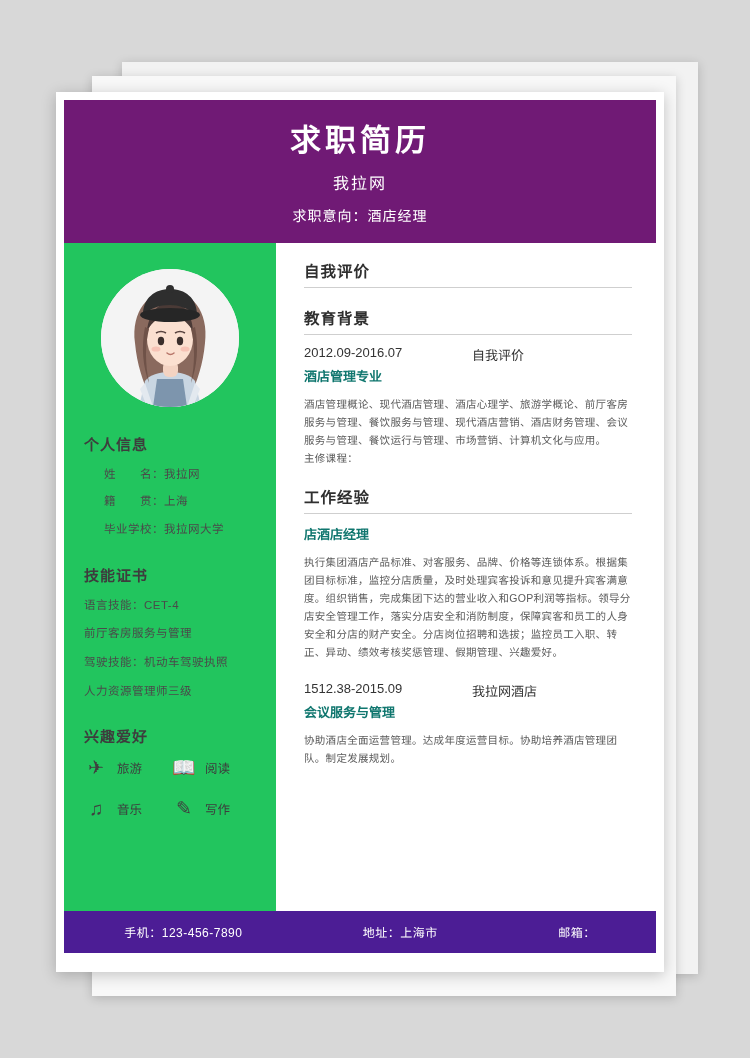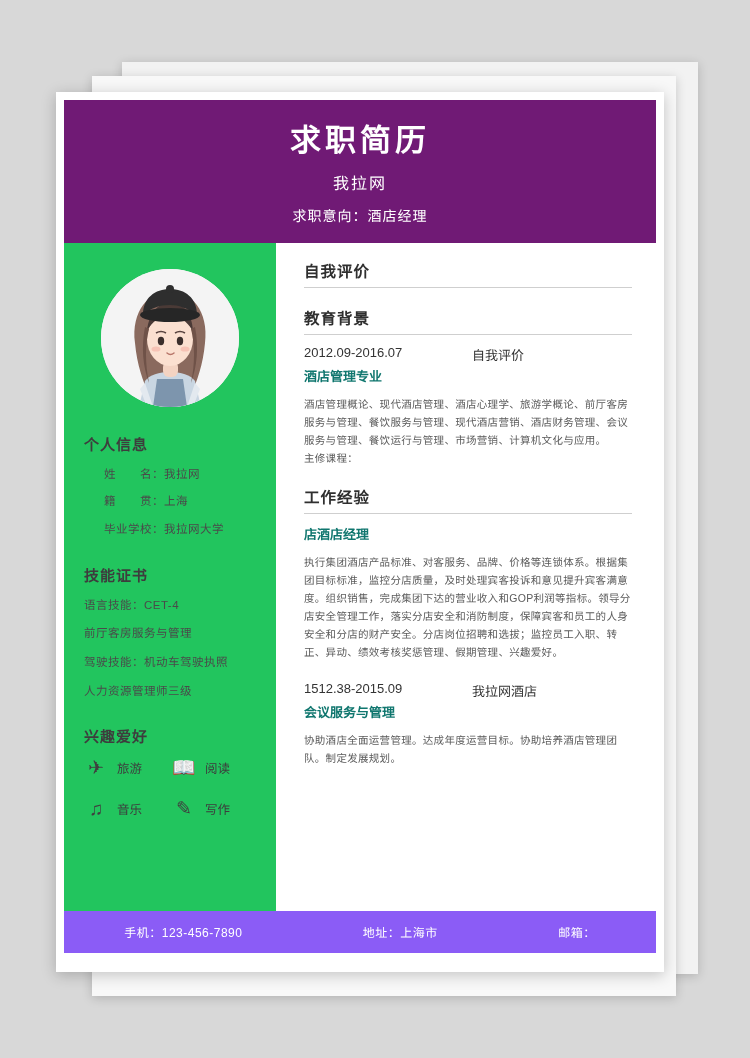--- a/index.html
+++ b/index.html
@@ -189,21 +189,21 @@
   }
   .entry-note {
     font-size: 10.5px;
     color: #5a5a5a;
     line-height: 1.72;
     letter-spacing: 0.3px;
   }
 
   
   .footer {
-    background: #8b5cf6;
+    background: #4c1d95;
     color: #ffffff;
     height: 42px;
     display: flex;
     align-items: center;
     justify-content: space-around;
     font-size: 12px;
     letter-spacing: 0.5px;
   }
 </style>
 </head>

